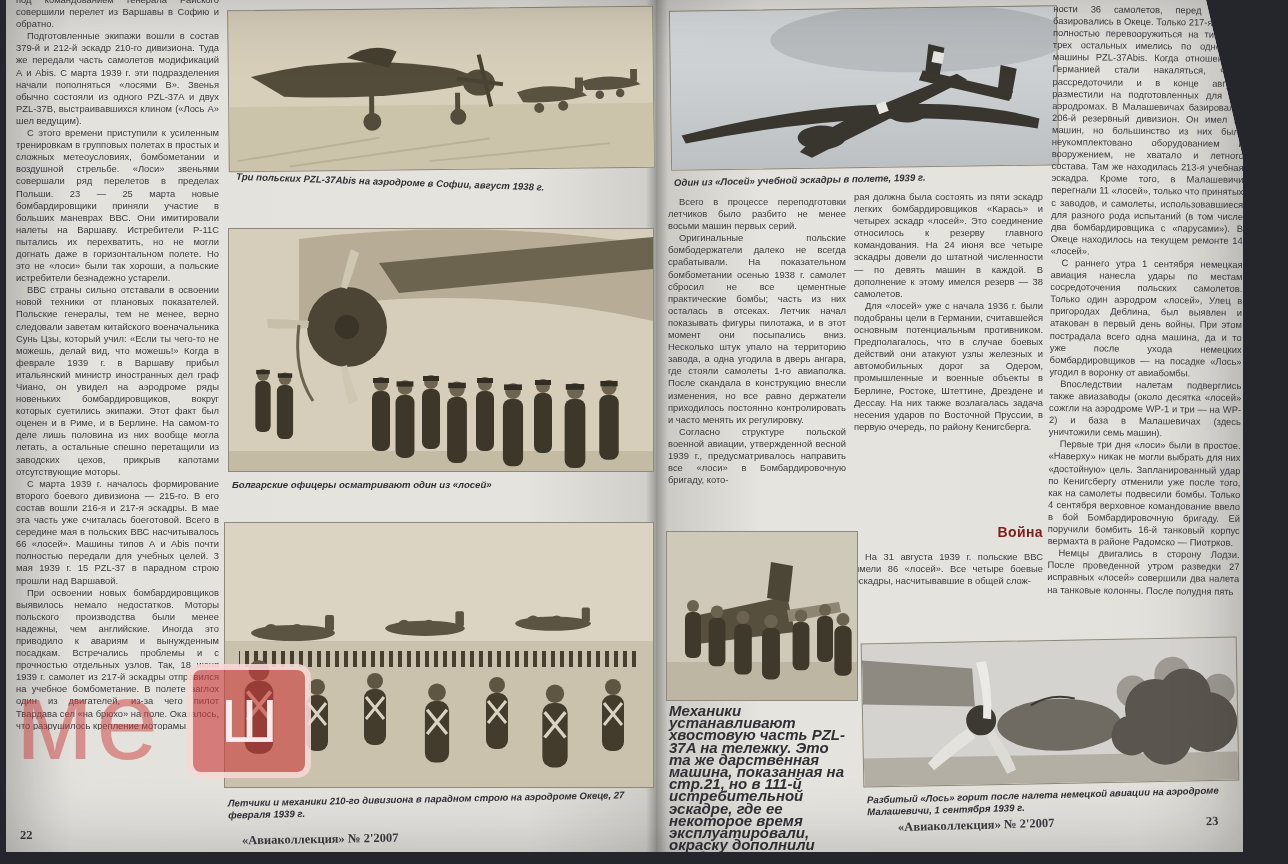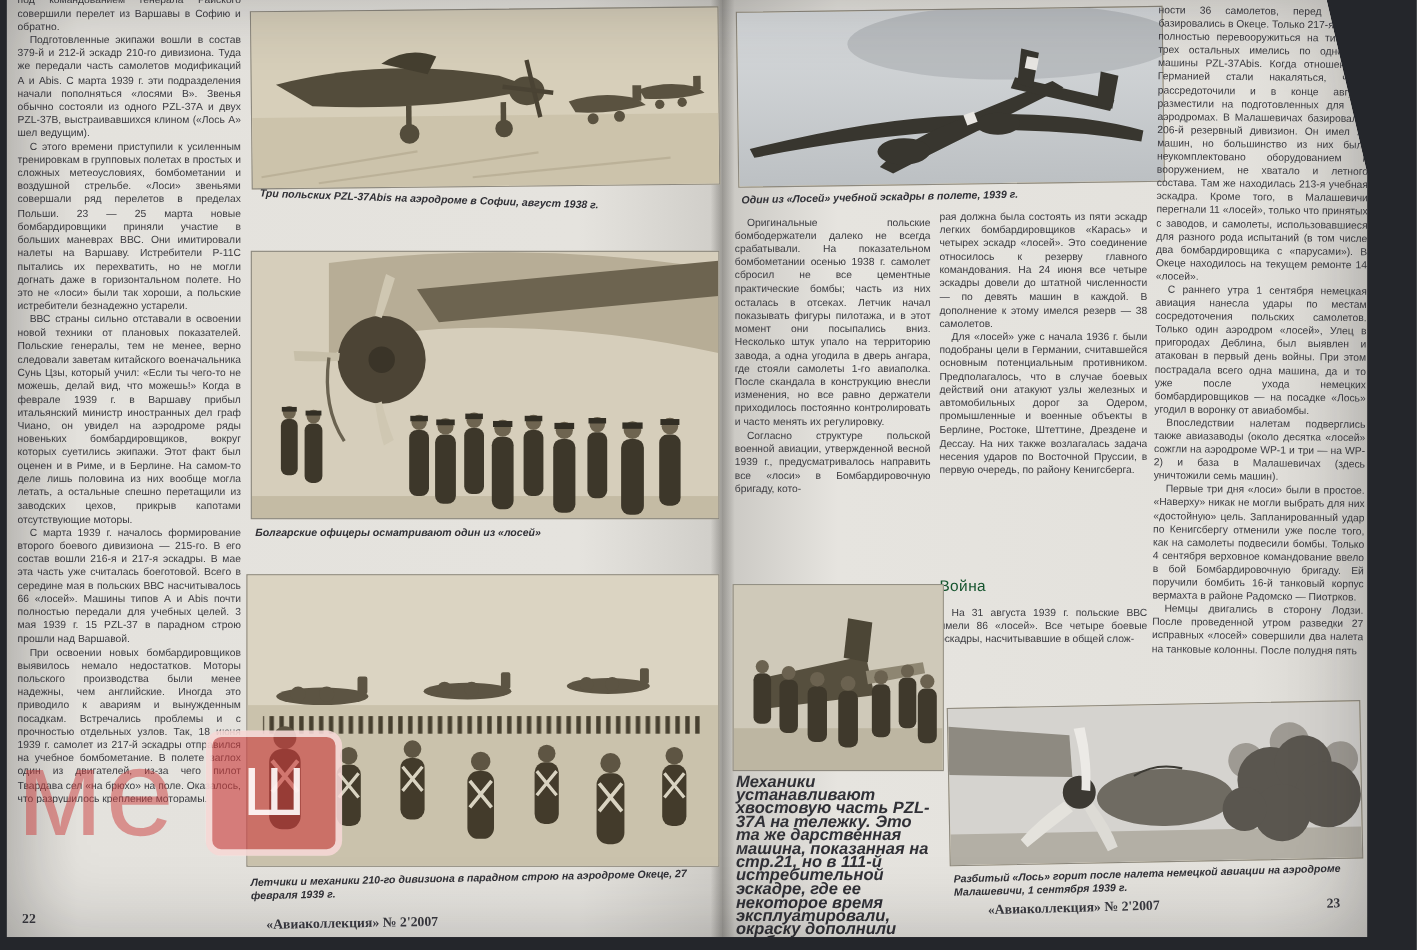--- a/index.html
+++ b/index.html
@@ -13,21 +13,21 @@
   .page-left{left:0;width:650px;background:linear-gradient(90deg,#d2d0cb,#e4e2dd 10%,#e5e3de 80%,#cfcdc8)}
   .page-right{left:650px;width:588px;background:linear-gradient(90deg,#c9c7c2,#e6e4df 18%,#e3e1dc 82%,#d4d2cd)}
   .gutter{position:absolute;left:640px;top:0;width:22px;height:852px;
           background:linear-gradient(90deg,rgba(0,0,0,0),rgba(40,38,34,.30) 48%,rgba(0,0,0,0))}
   .bodycol{position:absolute;font-size:9.4px;line-height:12.1px;color:#3b3b40;text-align:justify;overflow:hidden}
   .bodycol p{margin:0;text-indent:11px}
   .bodycol p.cont{text-indent:0}
   .caption{position:absolute;font-style:italic;font-weight:700;font-size:9.6px;line-height:12.2px;color:#303036}
   figure.photo{position:absolute;margin:0;border:1px solid #8d897f;background:#d8d0bc;overflow:hidden}
   figure.photo svg{display:block;width:100%;height:100%}
-  .heading{position:absolute;font-weight:400;font-size:14px;letter-spacing:.4px;color:#14532d;text-align:left}
+  .heading{position:absolute;font-weight:700;font-size:14px;letter-spacing:.4px;color:#7f1d1d;text-align:right}
   .footer{position:absolute;font-family:"Liberation Serif",serif;font-weight:700;font-size:12.5px;color:#3a3a40}
   .watermark{position:absolute;left:16px;top:656px;display:flex;align-items:center;gap:26px;
              font-weight:400;font-size:112px;color:rgba(203,62,62,.5);letter-spacing:3px;z-index:5;pointer-events:none}
   .bag{width:112px;height:102px;border-radius:14px;background:rgba(203,62,62,.62);
        border:6px solid rgba(255,248,246,.75);display:flex;align-items:center;justify-content:center;
        font-size:62px;color:rgba(255,250,248,.92);letter-spacing:0}
   
   .col-l1{left:10px;top:-6px;width:203px;height:736px}
   .photo1{left:222px;top:8px;width:424px;height:160px;transform:rotate(-.6deg)}
   .cap1{left:230px;top:178px;width:416px;transform:rotate(2deg)}
@@ -202,20 +202,21 @@
           <path d="M258 36 l16 4 -6 32 -14 -4 z"></path>
           <path d="M330 58 l16 4 -6 30 -14 -4 z"></path>
         </g>
         <rect x="262" y="44" width="11" height="11" fill="#e8e6e2" transform="rotate(12 267 49)"></rect>
         <rect x="206" y="94" width="10" height="10" fill="#e8e6e2" transform="rotate(-20 211 99)"></rect>
       </svg>
     </figure>
     <div class="caption cap4">Один из «Лосей» учебной эскадры в полете, 1939 г.</div>
 
     <div class="bodycol col-r1">
+      <p>Всего в процессе переподготовки летчиков было разбито не менее восьми машин первых серий.</p>
       <p>Оригинальные польские бомбодержатели далеко не всегда срабатывали. На показательном бомбометании осенью 1938 г. самолет сбросил не все цементные практические бомбы; часть из них осталась в отсеках. Летчик начал показывать фигуры пилотажа, и в этот момент они посыпались вниз. Несколько штук упало на территорию завода, а одна угодила в дверь ангара, где стояли самолеты 1-го авиаполка. После скандала в конструкцию внесли изменения, но все равно держатели приходилось постоянно контролировать и часто менять их регулировку.</p>
       <p>Согласно структуре польской военной авиации, утвержденной весной 1939 г., предусматривалось направить все «лоси» в Бомбардировочную бригаду, кото-</p>
     </div>
 
     <div class="bodycol col-r2">
       <p class="cont">рая должна была состоять из пяти эскадр легких бомбардировщиков «Карась» и четырех эскадр «лосей». Это соединение относилось к резерву главного командования. На 24 июня все четыре эскадры довели до штатной численности — по девять машин в каждой. В дополнение к этому имелся резерв — 38 самолетов.</p>
       <p>Для «лосей» уже с начала 1936 г. были подобраны цели в Германии, считавшейся основным потенциальным противником. Предполагалось, что в случае боевых действий они атакуют узлы железных и автомобильных дорог за Одером, промышленные и военные объекты в Берлине, Ростоке, Штеттине, Дрездене и Дессау. На них также возлагалась задача несения ударов по Восточной Пруссии, в первую очередь, по району Кенигсберга.</p>
     </div>
 
     <div class="heading heading-war">Война</div>

